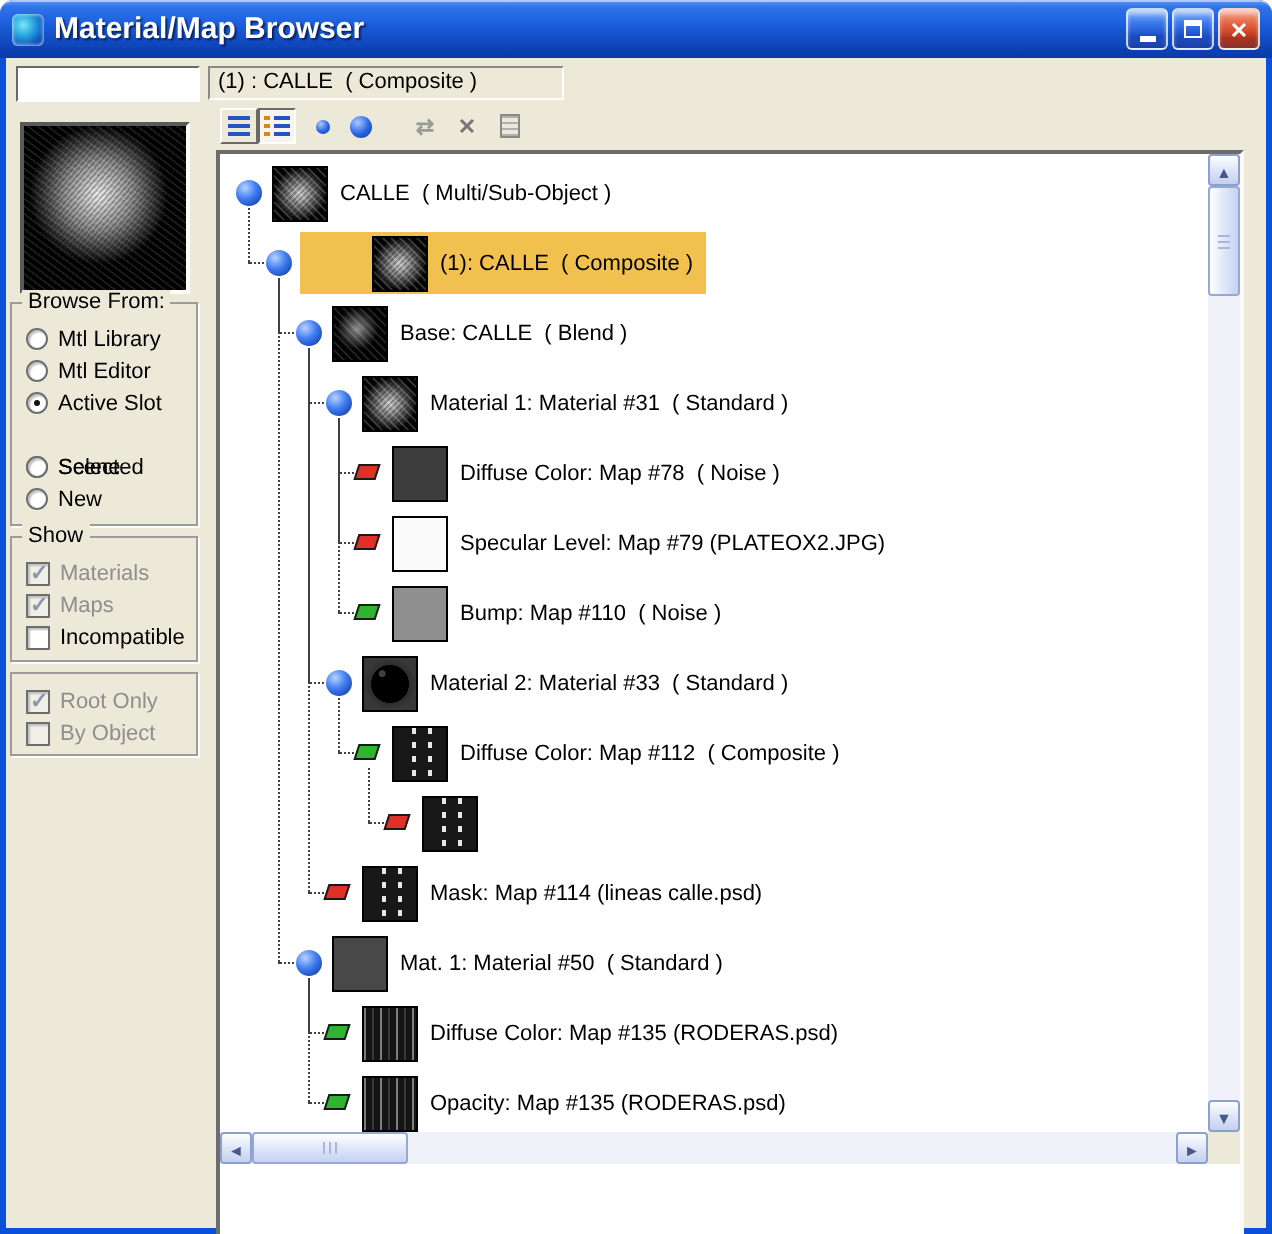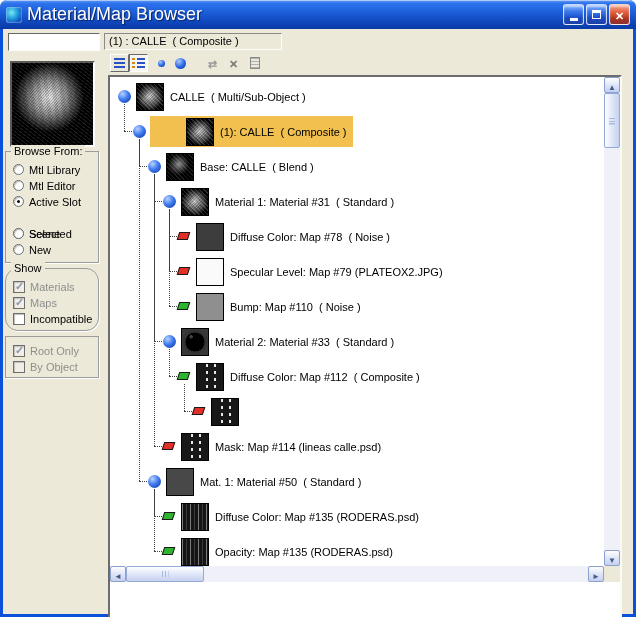--- a/index.html
+++ b/index.html
@@ -7,21 +7,21 @@
   #window{position:relative;width:636px;height:617px;background:var(--face,#ece9d8);
     border-radius:7px 7px 0 0;overflow:hidden;
     box-shadow:inset 3px 0 var(--frame_blue,#0b50d8),inset -3px 0 var(--frame_blue,#0b50d8),inset 0 -3px var(--frame_blue,#0b50d8);}
   
   .titlebar{position:absolute;left:0;top:0;right:0;height:29px;border-radius:6px 6px 0 0;
     background:linear-gradient(180deg,#639af4 0%,#2d73ec 12%,#1b5cd8 45%,#0c41b4 85%,#0a3aa6 100%);
     box-shadow:inset 0 1px 0 rgba(255,255,255,.5);display:flex;align-items:center;gap:5px;padding:0 6px;}
   .appicon{width:16px;height:16px;border-radius:3px;flex:none;
     background:radial-gradient(circle at 35% 35%,#7ee6f2 0%,#2aa8e0 35%,#0a4ec0 75%,#063a9a 100%);
     box-shadow:inset 0 0 2px #fff;}
-  .title{flex:1;color:#fff;font-weight:normal;font-size:18px;text-shadow:1px 1px 1px rgba(8,28,88,.9);white-space:pre;}
+  .title{flex:1;color:#fff;font-weight:bold;font-size:15px;text-shadow:1px 1px 1px rgba(8,28,88,.9);white-space:pre;}
   .wbtns{display:flex;gap:2px;}
   .wbtn{width:21px;height:21px;border-radius:3px;border:1px solid rgba(255,255,255,.75);
     display:flex;align-items:center;justify-content:center;
     box-shadow:inset 0 -8px 8px -6px rgba(0,0,70,.55),inset 0 2px 2px rgba(255,255,255,.5);}
   .wbtn.blue{background:linear-gradient(180deg,#8db8f8 0%,#3a78ec 35%,#1c53cf 70%,#2e66e0 100%);}
   .wbtn.red{background:linear-gradient(180deg,#f4a58c 0%,#e25e3c 40%,#c43a17 75%,#d6502a 100%);}
   .glyph-min{width:8px;height:3px;background:#fff;margin-top:10px;}
   .glyph-max{width:9px;height:9px;border:1px solid #fff;border-top:3px solid #fff;}
   .glyph-x::before{content:"✕";color:#fff;font-size:11px;font-weight:bold;}
   
@@ -52,21 +52,21 @@
   
   .preview{position:absolute;left:10px;top:61px;width:85px;height:86px;border:2px solid;
     border-color:#5a5a5a #fbfbfb #fbfbfb #5a5a5a;background-color:#000;
     background-image:
       repeating-linear-gradient(37deg,rgba(255,255,255,.10) 0 1px,rgba(0,0,0,0) 1px 3px),
       repeating-linear-gradient(-49deg,rgba(0,0,0,.25) 0 1px,rgba(0,0,0,0) 1px 2px),
       radial-gradient(circle closest-side at 46% 42%,#ececec 0%,#b9b9b9 26%,#8a8a8a 50%,#3c3c3c 78%,#0a0a0a 97%,#000 100%);}
   
   .group{position:absolute;border:1px solid #9c9c9c;box-shadow:1px 1px 0 #fdfdfb;}
   .g-browse{left:5px;top:151px;width:94px;height:112px;}
-  .g-show{left:5px;top:268px;width:94px;height:63px;border-radius:13px;}
+  .g-show{left:5px;top:268px;width:94px;height:63px;}
   .g-file{left:5px;top:336px;width:94px;height:42px;}
   .glabel{position:absolute;top:-7px;left:5px;background:var(--face,#ece9d8);padding:0 3px;font-size:11px;color:#000;}
   .gbody{position:absolute;left:0;right:0;bottom:0;}
   .g-browse .gbody,.g-show .gbody{top:10px;}
   .g-file .gbody{top:6px;}
   .opt{position:absolute;left:7px;height:15px;display:flex;align-items:center;gap:5px;}
   .optlabel{font-size:11px;color:#000;white-space:nowrap;}
   .optlabel.dis{color:#8e8e8e;}
   .radio{width:11px;height:11px;border-radius:50%;background:#fff;border:1px solid #6e6e6e;
     box-shadow:inset 1px 1px 1px #bdbdbd;position:relative;flex:none;}

